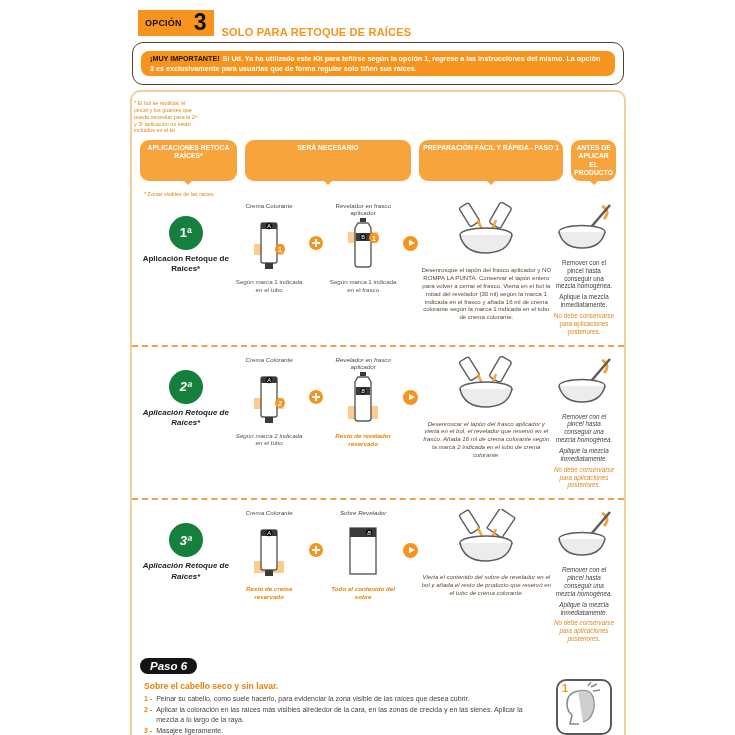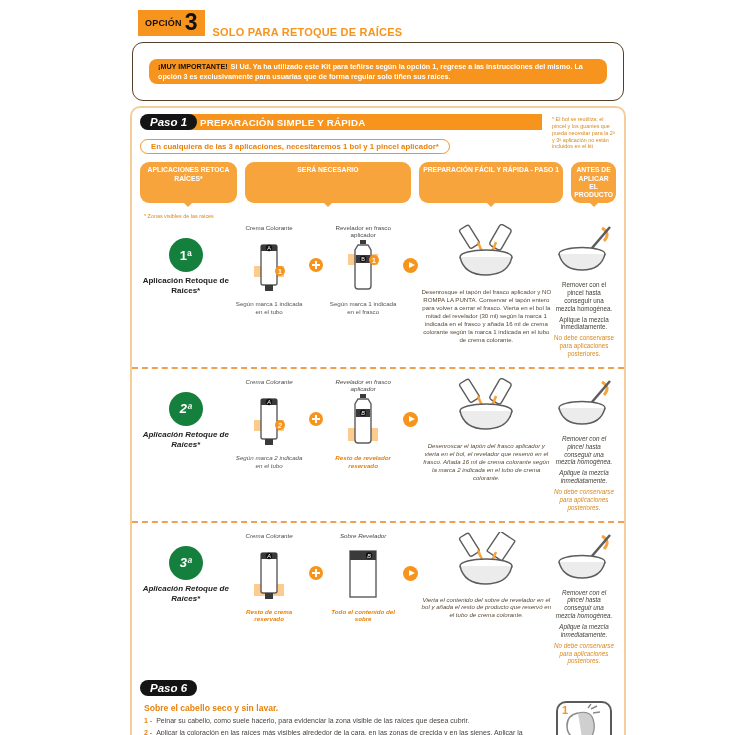--- a/index.html
+++ b/index.html
@@ -2,28 +2,28 @@
 <html><head>
 <meta charset="utf-8">
 <style>
   html,body{margin:0;padding:0;background:#fff;}
   .page{width:735px;height:735px;background:#fff;overflow:hidden;position:relative;
         font-family:"Liberation Sans",sans-serif;color:#3c3c3c;}
   .sheet{position:absolute;left:130px;top:8px;width:496px;}
 
   
   .hdr{display:flex;align-items:flex-start;gap:8px;margin:2px 8px 4px;}
-  .opt-box{background:#F7941D;display:flex;align-items:center;gap:3px;padding:1px 7px 2px;}
+  .opt-box{background:#F7941D;display:flex;align-items:center;gap:12px;padding:1px 7px 2px;}
   .opt-label{font-size:9px;font-weight:bold;color:#111;letter-spacing:.2px;}
   .opt-num{font-size:23px;font-weight:900;color:#111;line-height:1;}
   .hdr-title{font-size:11px;font-weight:bold;color:#F7941D;letter-spacing:.2px;margin-top:16px;}
   .hdr-sub{font-size:7.2px;font-weight:600;color:#474747;margin-top:1px;}
 
   
-  .important{border:1.5px solid #55412a;border-radius:11px;padding:16px;margin:0 2px 5px;}
+  .important{border:1.5px solid #55412a;border-radius:11px;padding:8px;margin:0 2px 5px;}
   .imp-inner{background:#F7941D;border-radius:8px;padding:3px 9px;font-size:7.2px;line-height:1.35;
              color:#fff;font-weight:bold;text-align:left;}
   .imp-label{color:#181008;margin-right:3px;}
 
   
   .main-box{border:2px solid #F3CE9A;border-radius:10px 10px 16px 16px;padding:0 0 6px;position:relative;}
 
   .step-row{display:flex;align-items:stretch;margin:6px 8px 0;}
   .step-pill{background:#141414;color:#fff;font-style:italic;font-weight:bold;font-size:11.5px;
              padding:2px 10px;border-radius:9px;display:flex;align-items:center;position:relative;z-index:1;}
@@ -100,29 +100,20 @@
 
   <div class="important">
     <div class="imp-inner">
       <span class="imp-label">¡MUY IMPORTANTE!</span><span>Si Ud. Ya ha utilizado este Kit para teñirse según la opción 1, regrese a las instrucciones del mismo. La opción 3 es exclusivamente para usuarias que de forma regular solo tiñen sus raíces.</span>
     </div>
   </div>
 
   <div class="main-box">
 
     <div class="p1-top">
-      <div class="p1-left">
-        <div class="step-row">
-          <span class="step-pill">Paso 1</span>
-          <div class="banner">PREPARACIÓN SIMPLE Y RÁPIDA</div>
-        </div>
-        <div class="pill-row">
-          <span class="pill">En cualquiera de las 3 aplicaciones, necesitaremos 1 bol y 1 pincel aplicador*</span>
-        </div>
-      </div>
       <div class="p1-note">* El bol se reutiliza; el pincel y los guantes que pueda necesitar para la 2ª y 3ª aplicación no están incluidos en el kit</div>
     </div>
 
     <div class="cols">
       <div class="colpill w1">APLICACIONES RETOCA RAÍCES*</div>
       <div class="colpill w2">SERÁ NECESARIO</div>
       <div class="colpill w3">PREPARACIÓN FÁCIL Y RÁPIDA - PASO 1</div>
       <div class="colpill w4">ANTES DE APLICAR EL PRODUCTO</div>
     </div>
     <div class="col1-foot">* Zonas visibles de las raíces</div>

